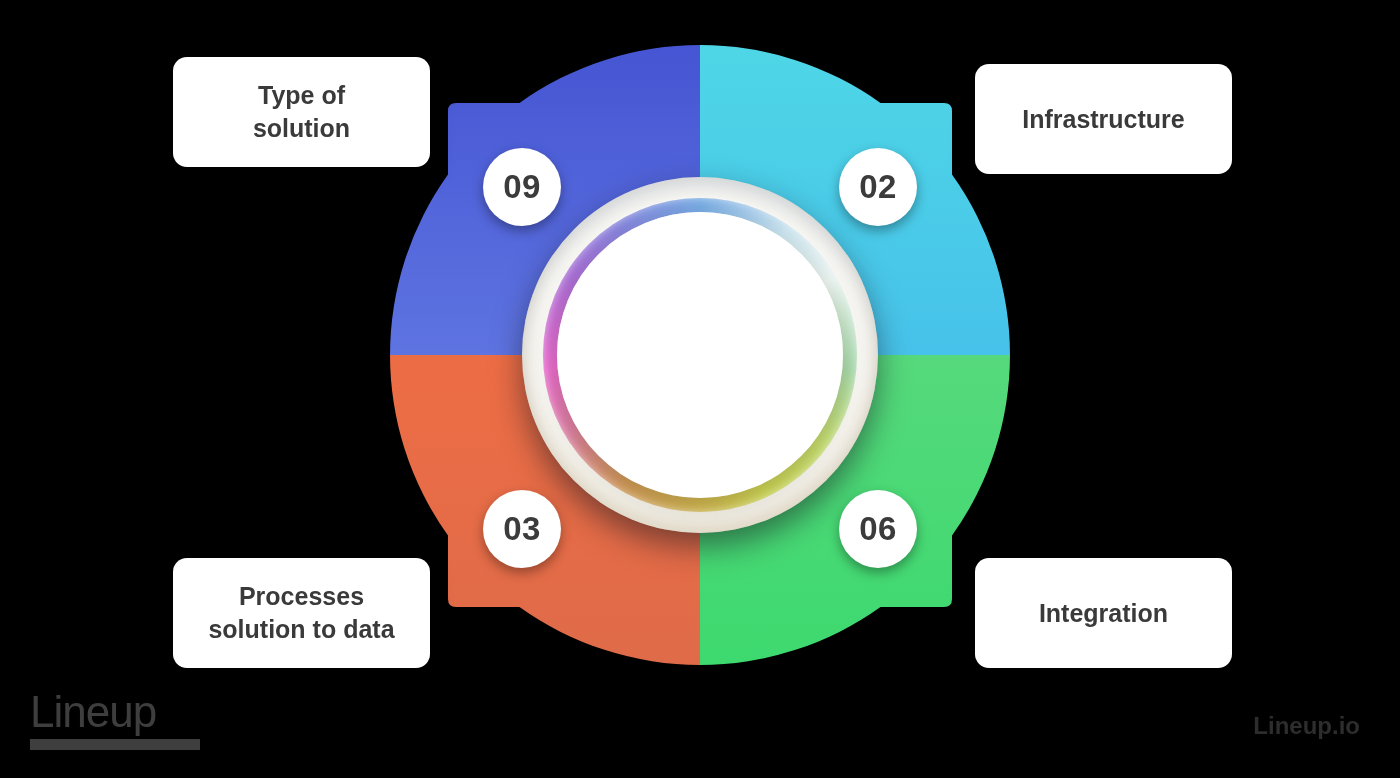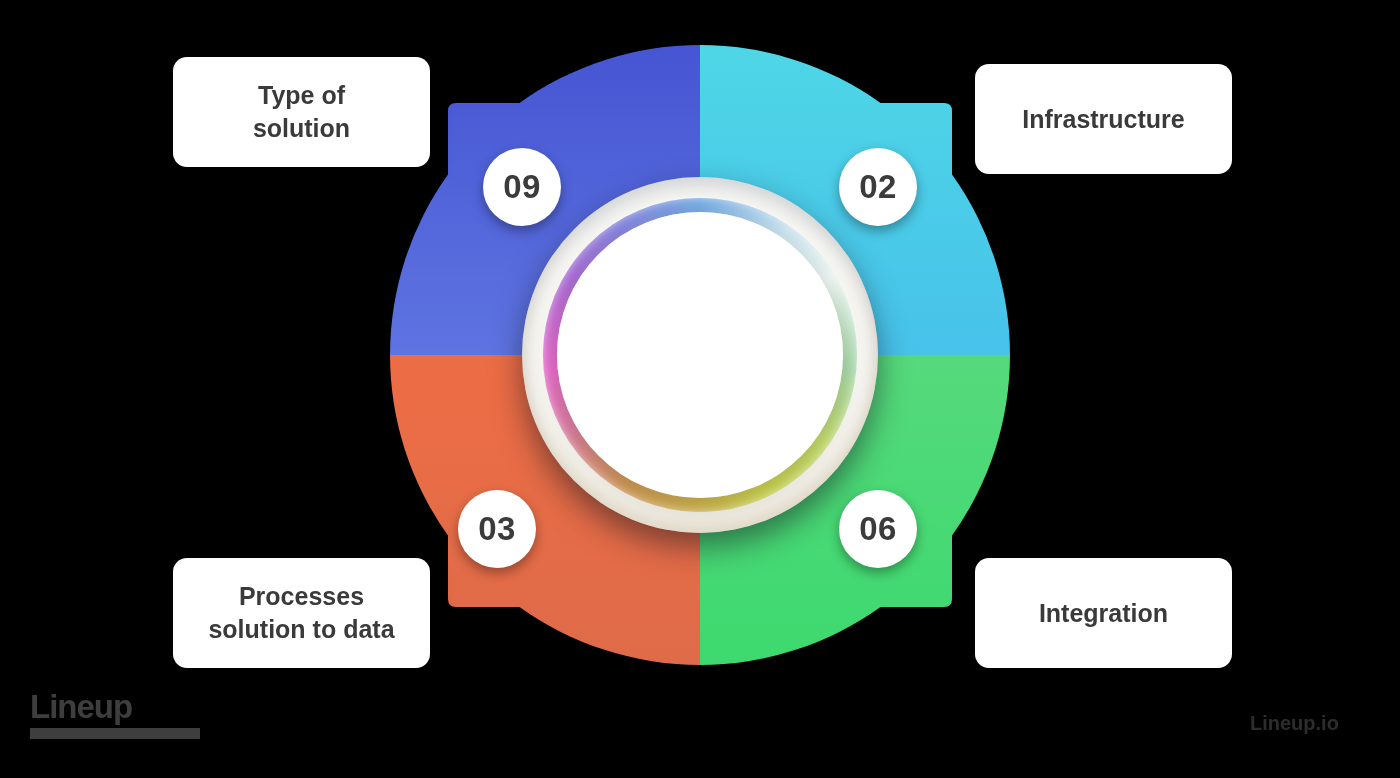--- a/index.html
+++ b/index.html
@@ -40,42 +40,42 @@
   }
   
   .badge{
     position:absolute;width:78px;height:78px;border-radius:50%;background:#fff;
     display:flex;align-items:center;justify-content:center;
     font-size:33px;font-weight:700;color:#3b3b3b;letter-spacing:.5px;
     box-shadow:0 5px 12px rgba(0,0,0,.35);
   }
   .badge-01{left:483px;top:148px;}
   .badge-02{left:839px;top:148px;}
-  .badge-03{left:458px;top:490px;}
+  .badge-03{left:483px;top:490px;}
   .badge-04{left:839px;top:490px;}
   
   .card{
     position:absolute;width:257px;height:110px;border-radius:14px;background:#fff;
     display:flex;align-items:center;justify-content:center;text-align:center;
     font-size:25px;font-weight:600;color:#3a3a3a;line-height:1.32;
     white-space:pre-line;box-shadow:0 8px 20px rgba(0,0,0,.55);
   }
   .card-tl{left:173px;top:57px;}
   .card-tr{left:975px;top:64px;}
   .card-bl{left:173px;top:558px;}
   .card-br{left:975px;top:558px;}
   
   .logo-left{
     position:absolute;left:30px;top:690px;color:#3e3e3e;filter:blur(.6px);
   }
-  .logo-left .logo-text{font-size:33px;font-weight:700;letter-spacing:-1px;line-height:1;}
+  .logo-left .logo-text{font-size:44px;font-weight:400;letter-spacing:-1px;line-height:1;}
   .logo-left .logo-bar{width:170px;height:11px;background:#3e3e3e;margin-top:5px;}
   .wm-right{
     position:absolute;left:1250px;top:712px;width:110px;
-    font-size:20px;font-weight:700;color:#2d2d2d;filter:blur(.7px);
+    font-size:24px;font-weight:700;color:#2d2d2d;filter:blur(.7px);text-align:right;
   }
 </style>
 </head>
 <body>
 
 <div class="stage">
 
   <div class="wheel"></div>
 
   <div class="hub-outer"></div>

